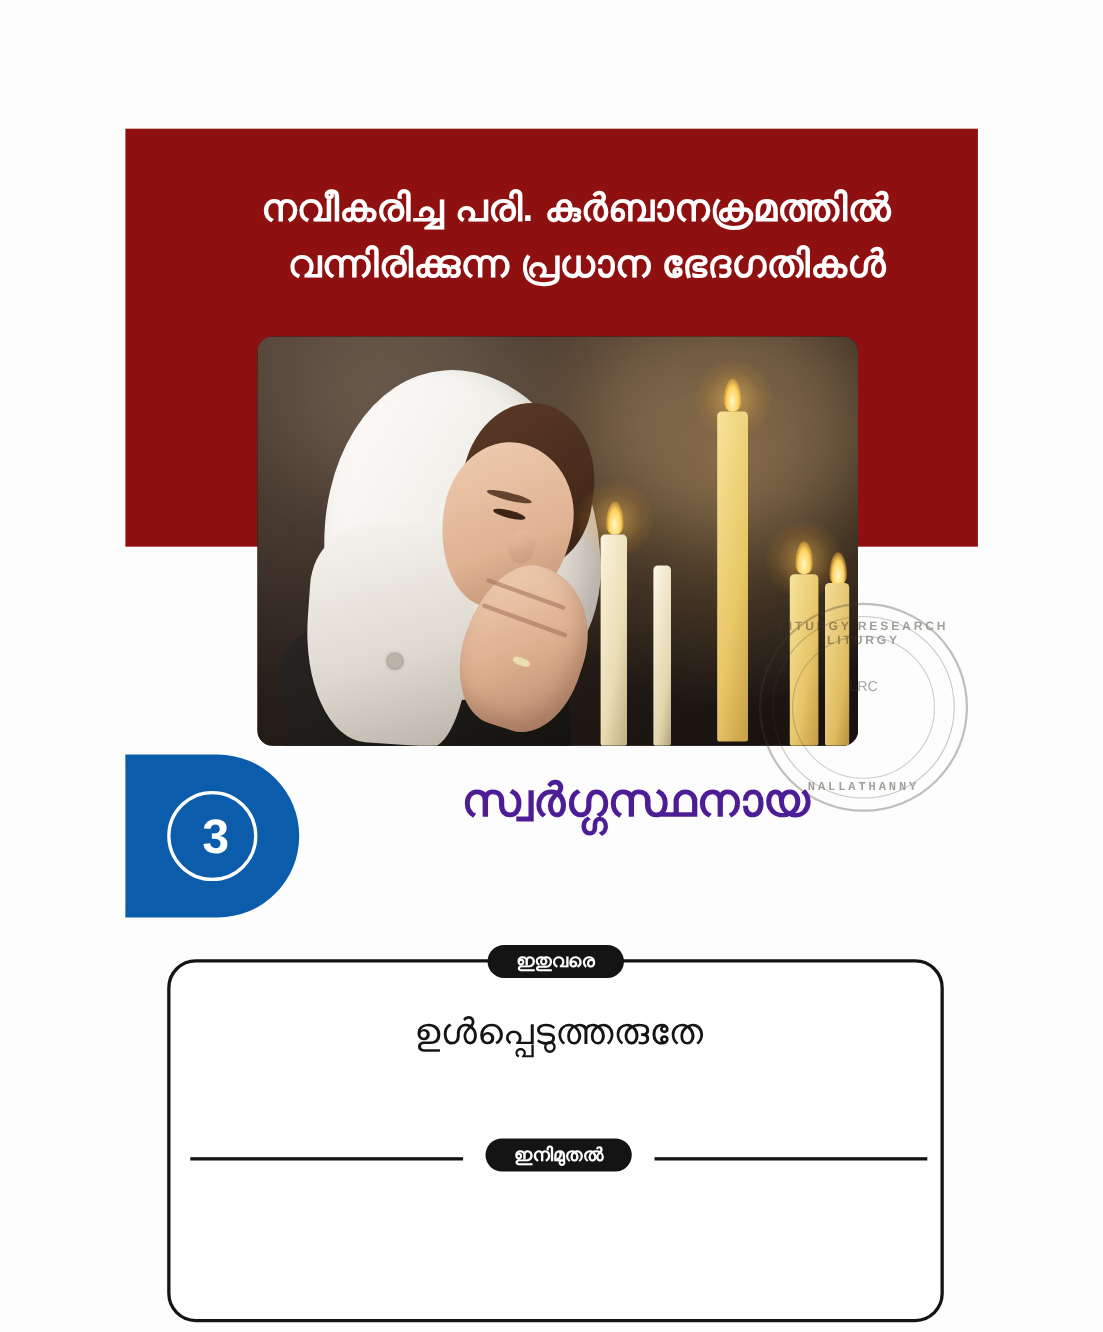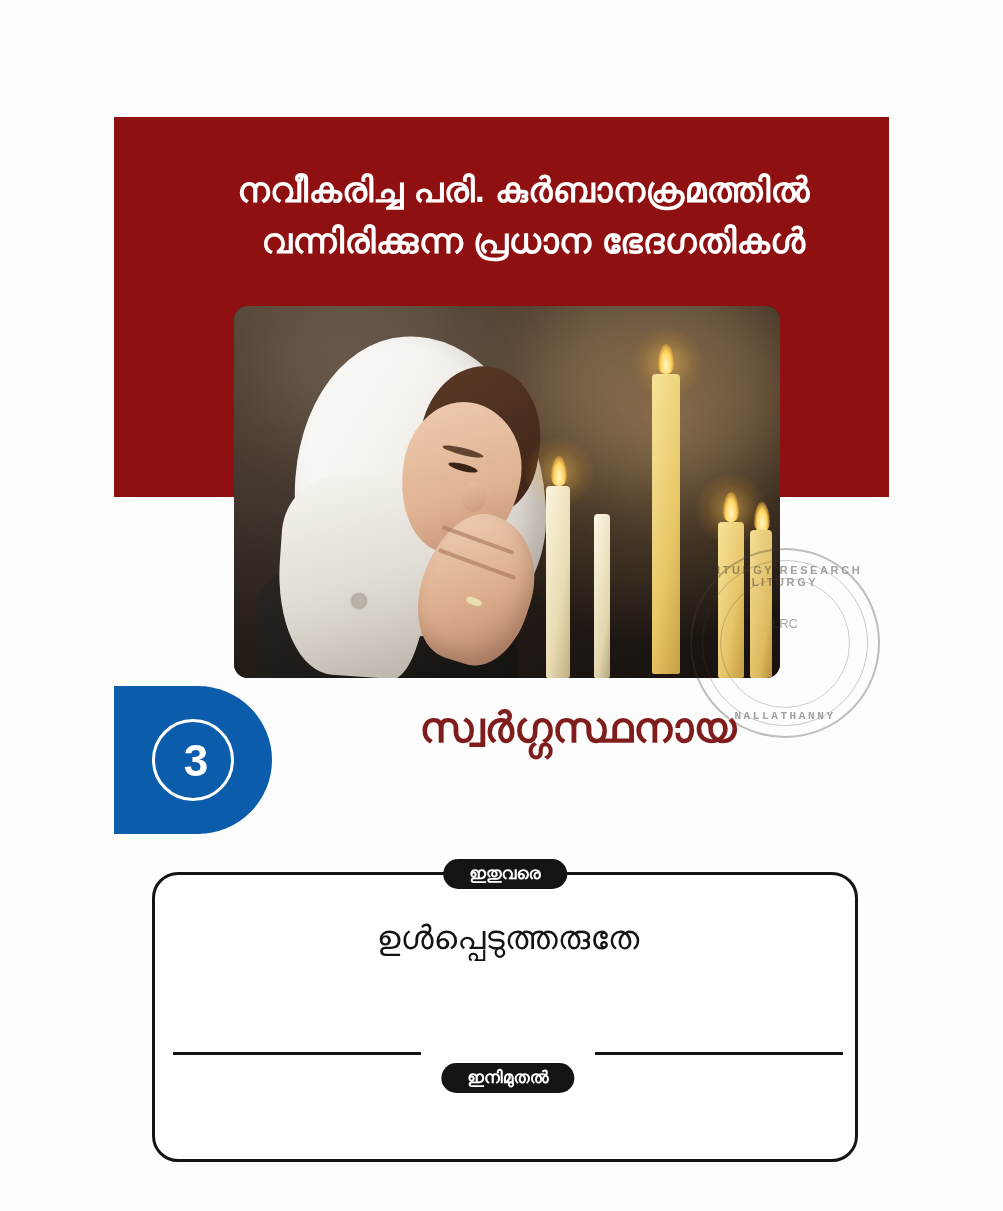--- a/index.html
+++ b/index.html
@@ -255,33 +255,33 @@
     color: #ffffff;
     font-size: 44px;
     font-weight: bold;
   }
   .prayer-title {
     position: absolute;
     left: 258px;
     top: 700px;
     width: 640px;
     text-align: center;
-    color: #7f1d1d;
+    color: #4c1d95;
     font-size: 42px;
     font-weight: bold;
     line-height: 1.35;
   }
 
   
   .compare-box {
     position: absolute;
     left: 152px;
     top: 872px;
     width: 706px;
-    height: 290px;
+    height: 330px;
     border: 3px solid #141414;
     border-radius: 26px;
     box-sizing: border-box;
     background: #ffffff;
   }
   .tag {
     position: absolute;
     background: #141414;
     color: #ffffff;
     font-size: 17px;
@@ -308,21 +308,20 @@
     height: 3px;
     background: #141414;
     width: 248px;
   }
   .divider-line.left { left: 0; }
   .divider-line.right { right: 0; }
   .tag-after {
     left: 50%;
     top: 0;
     transform: translateX(-50%);
-    margin-top: 28px;
   }
   .text-before {
     position: absolute;
     left: 0;
     top: 38px;
     width: 706px;
     text-align: center;
     color: #141414;
     font-size: 33px;
     line-height: 1.5;

